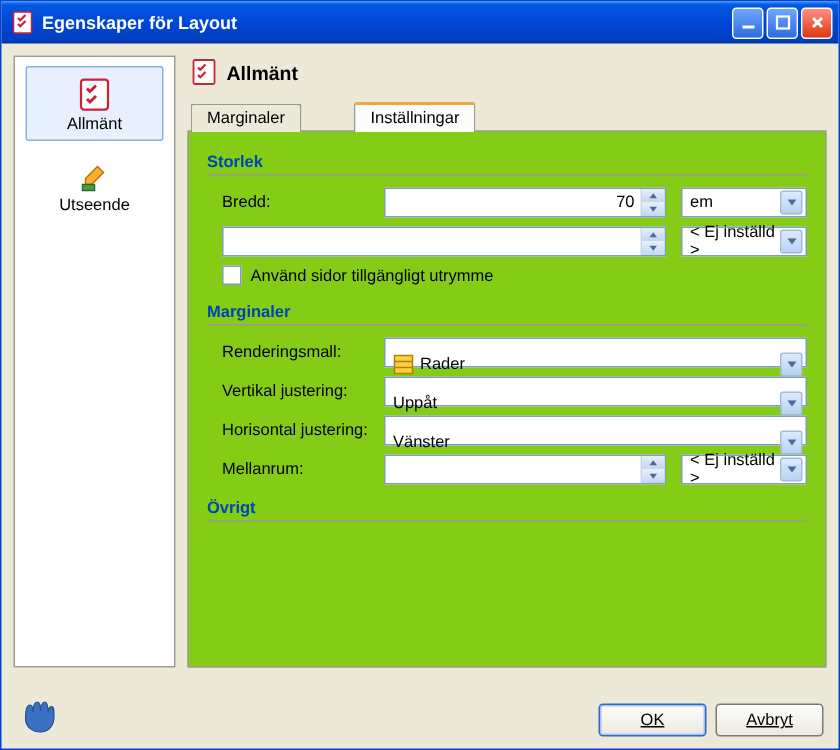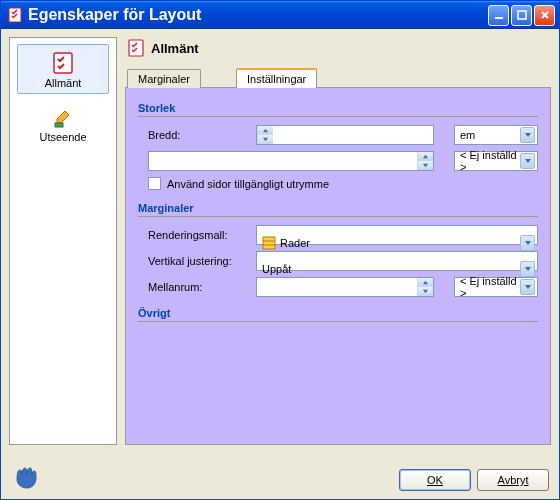--- a/index.html
+++ b/index.html
@@ -1,18 +1,18 @@
 <!DOCTYPE html>
 <html><head>
 <meta charset="utf-8">
 <style>
   * { box-sizing: border-box; }
   body { margin: 0; font-family: Tahoma, sans-serif; font-size: 11px; background: #fff; }
   .window { width: 560px; height: 500px; border: 1px solid #0046d5; background: #ece9d8; position: relative; display: flex; flex-direction: column; }
-  .titlebar { height: 28px; background: linear-gradient(to bottom, #3b8cff 0%, #0059e2 8%, #0046d5 50%, #003ec0 95%, #00308e 100%); display: flex; align-items: center; padding: 0 4px 0 6px; color: #fff; font-weight: bold; font-size: 16px; }
+  .titlebar { height: 28px; background: linear-gradient(to bottom, #3b8cff 0%, #0059e2 8%, #0046d5 50%, #003ec0 95%, #00308e 100%); display: flex; align-items: center; padding: 0 4px 0 6px; color: #fff; font-weight: bold; font-size: 12px; }
   .titlebar .title-icon { width: 16px; height: 16px; margin-right: 5px; display: inline-flex; align-items: center; justify-content: center; }
   .titlebar .title-text { flex: 1; }
   .win-controls { display: flex; gap: 2px; }
   .win-btn { width: 21px; height: 21px; border: 1px solid #fff; border-radius: 3px; display: flex; align-items: center; justify-content: center; color: #fff; font-weight: bold; font-size: 11px; }
   .win-btn.min, .win-btn.max { background: linear-gradient(to bottom, #6fa6ff, #2c6be0); }
   .win-btn.close { background: linear-gradient(to bottom, #ff9083, #e1350d); }
   .win-btn svg { width: 12px; height: 12px; }
   
   .body-area { flex: 1; display: flex; padding: 8px; gap: 8px; overflow: hidden; }
   
@@ -25,34 +25,34 @@
   
   .main { flex: 1; display: flex; flex-direction: column; }
   .main-header { display: flex; align-items: center; gap: 6px; padding: 2px 0 8px 2px; font-weight: bold; color: #000; font-size: 13px; }
   .main-header .h-icon { width: 18px; height: 18px; display: inline-flex; align-items: center; justify-content: center; }
   
   .tab-strip { display: flex; align-items: flex-end; height: 22px; position: relative; margin-left: 2px; gap: 35px; }
   .tab { padding: 3px 10px 3px; border: 1px solid #9c9a8c; border-bottom: none; background: #ece9d8; border-radius: 2px 2px 0 0; margin-right: 0px; cursor: default; position: relative; }
   .tab.active { background: #fcfcfa; z-index: 2; border-top: 2px solid #f2a83c; padding-top: 3px; margin-bottom: -1px;}
   .tab.inactive { top: 1px; }
   
-  .tab-panel { flex: 1; border: 1px solid #9c9a8c; background: #c4b5fd; padding: 10px 12px; overflow: auto; }
+  .tab-panel { flex: 1; border: 1px solid #9c9a8c; background: #84cc16; padding: 10px 12px; overflow: auto; }
   
   .group-label { color: #0046b0; font-weight: bold; margin: 4px 0 2px; }
   .group-line { border: none; border-top: 1px solid #9c9a8c; margin: 1px 0 8px; }
   
   .field-row { display: flex; align-items: center; margin: 4px 0 6px; padding-left: 10px; }
   .field-label { width: 108px; }
   .num-input { flex: 1; height: 20px; border: 1px solid #7f9db9; background: #fff; display: flex; align-items: center; }
   .num-input input { border: none; flex: 1; padding: 0 4px; font: inherit; text-align: right; outline: none; background: transparent; }
   .spinner { width: 16px; display: flex; flex-direction: column; border-left: 1px solid #c9d7e8; }
   .spin-btn { height: 9px; background: linear-gradient(#e8f0fb,#c4d6ef); display:flex; align-items:center; justify-content:center; border-bottom:1px solid #c9d7e8;}
   .spin-btn:last-child{border-bottom:none;}
   .spin-btn svg{width:7px;height:5px;}
-  .unit-combo { width: 84px; height: 20px; border: 1px solid #7f9db9; background: #fff; margin-left: 20px; display: flex; align-items: center; padding: 0 2px 0 5px; }
+  .unit-combo { width: 84px; height: 20px; border: 1px solid #7f9db9; background: #fff; margin-left: 10px; display: flex; align-items: center; padding: 0 2px 0 5px; }
   .unit-combo .combo-text { flex:1; }
   .combo-btn { width: 15px; height: 16px; background: linear-gradient(#dbeafd,#b9d3f4); border:1px solid #a6bad6; border-radius:2px; display:flex; align-items:center; justify-content:center;}
   .combo-btn svg{width:8px;height:6px;}
   .wide-combo { flex:1; height:20px; border:1px solid #7f9db9; background:#fff; display:flex; align-items:center; padding:16px 2px 0 5px;}
   .wide-combo .combo-text{flex:1;}
   .wide-combo .combo-icon{width:14px; height:14px; margin-right:4px; display:inline-flex; align-items:center; justify-content:center;}
   
   .check-row { display:flex; align-items:center; padding-left:10px; margin:6px 0 12px; }
   .checkbox { width:13px; height:13px; border:1px solid #7f9db9; background:#fff; margin-right:6px; }
 
@@ -133,20 +133,21 @@
       </div>
 
       <div class="tab-panel">
 
         <div class="group-label">Storlek</div>
         <hr class="group-line">
 
         <div class="field-row">
           <span class="field-label">Bredd:</span>
           <div class="num-input">
+            <input value="70" style="">
             <div class="spinner">
               <div class="spin-btn">
                   <svg viewBox="0 0 8 6">
                     <path d="M4 1L1 5h6z" fill="#4a6a99"></path>
                   </svg>
                 </div>
               <div class="spin-btn">
                   <svg viewBox="0 0 8 6">
                     <path d="M4 5L1 1h6z" fill="#4a6a99"></path>
                   </svg>
@@ -221,20 +222,31 @@
           <div class="wide-combo">
             <span class="combo-text">Uppåt</span>
             <div class="combo-btn">
                 <svg viewBox="0 0 8 6">
                   <path d="M4 5L1 1h6z" fill="#4a6a99"></path>
                 </svg>
               </div>
           </div>
         </div>
 
+        <div class="field-row">
+          <span class="field-label">Horisontal justering:</span>
+          <div class="wide-combo">
+            <span class="combo-text">Vänster</span>
+            <div class="combo-btn">
+                <svg viewBox="0 0 8 6">
+                  <path d="M4 5L1 1h6z" fill="#4a6a99"></path>
+                </svg>
+              </div>
+          </div>
+        </div>
 
         <div class="field-row">
           <span class="field-label">Mellanrum:</span>
           <div class="num-input">
             <input value="" style="">
             <div class="spinner">
               <div class="spin-btn">
                   <svg viewBox="0 0 8 6">
                     <path d="M4 1L1 5h6z" fill="#4a6a99"></path>
                   </svg>

